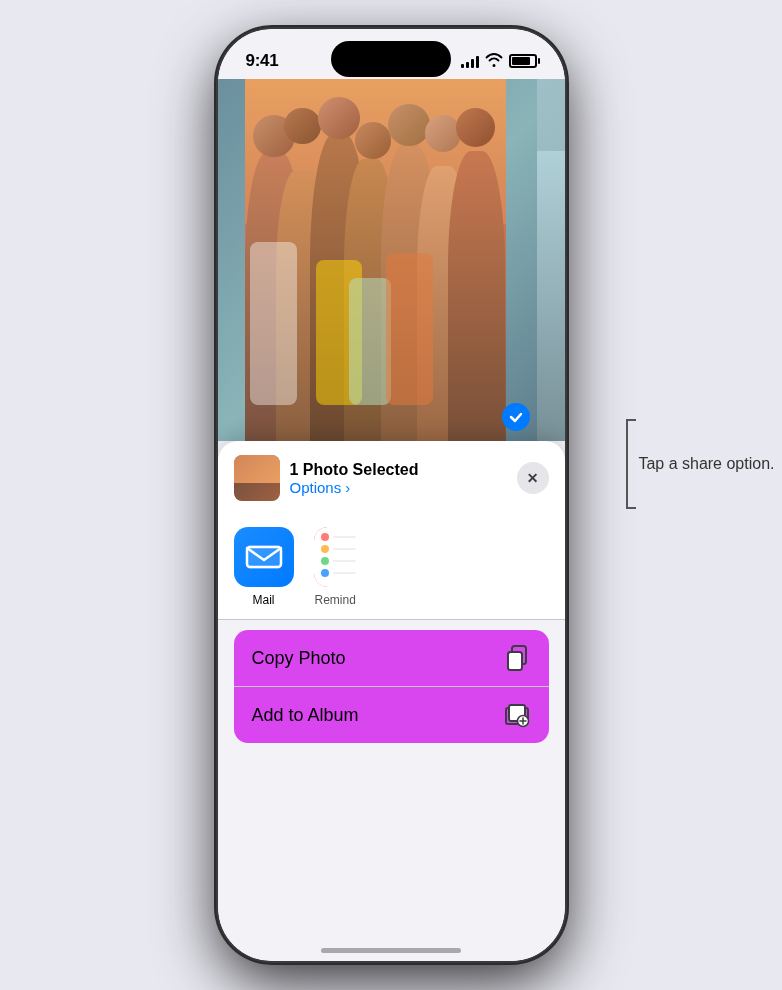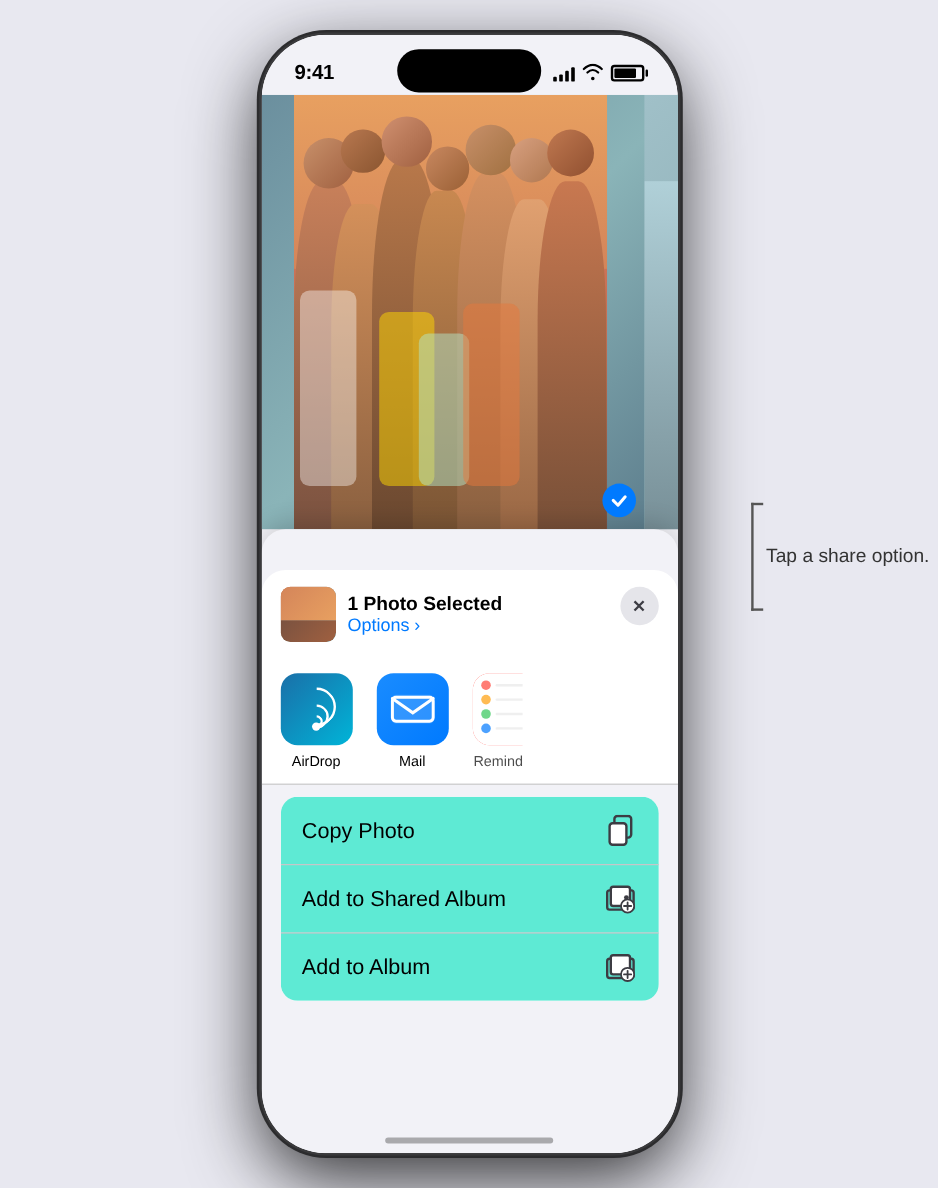--- a/index.html
+++ b/index.html
@@ -174,24 +174,24 @@
       color: white;
       font-size: 16px;
       font-weight: 700;
       z-index: 5;
     }
 
     
     .share-header {
       padding: 14px 16px 10px;
       display: flex;
+      align-items: center;
       justify-content: space-between;
       background: #fff;
       border-radius: 20px 20px 0 0;
-      margin-top: 34px;
     }
 
     .share-header-left {
       display: flex;
       align-items: center;
       gap: 10px;
     }
 
     .photo-thumbnail {
       width: 46px;
@@ -301,21 +301,21 @@
       border-radius: 14px;
       overflow: hidden;
     }
 
     .action-item {
       display: flex;
       align-items: center;
       justify-content: space-between;
       padding: 14px 18px;
       cursor: pointer;
-      background: #5eead4;
+      background: #d946ef;
       min-height: 56px;
     }
 
     .action-item + .action-item {
       border-top: 0.5px solid #c6c6c8;
     }
 
     .action-item-label {
       font-size: 18px;
       color: #000;
@@ -532,33 +532,20 @@
                   <span>Options</span>
                   <span>›</span>
                 </div>
               </div>
             </div>
             <div class="close-button">✕</div>
           </div>
 
           <div class="apps-row">
 
-            <div class="app-item">
-              <div class="app-icon airdrop">
-                <div class="airdrop-icon-content">
-                  <div class="radio-waves">
-                    <div class="radio-arc" style="width:32px;height:32px;margin-bottom:-18px;"></div>
-                    <div class="radio-arc" style="width:20px;height:20px;margin-bottom:-11px;"></div>
-                    <div class="radio-arc" style="width:10px;height:10px;margin-bottom:-6px;"></div>
-                    <div class="center-dot"></div>
-                  </div>
-                </div>
-              </div>
-              <span class="app-label">AirDrop</span>
-            </div>
 
 
             <div class="app-item">
               <div class="app-icon mail">
                 <svg width="38" height="28" viewBox="0 0 38 28">
                   <rect x="2" y="2" width="34" height="24" rx="3" fill="white" opacity="0.15"></rect>
                   <path d="M2 5l17 12L36 5" stroke="white" stroke-width="2.5" fill="none" stroke-linecap="round"></path>
                   <rect x="2" y="4" width="34" height="20" rx="3" fill="none" stroke="white" stroke-width="2.5"></rect>
                 </svg>
               </div>
@@ -597,32 +584,20 @@
             <div class="action-item">
               <span class="action-item-label">Copy Photo</span>
               <div class="action-item-icon">
                 <svg width="26" height="26" viewBox="0 0 26 26">
                   <rect x="8" y="1" width="14" height="18" rx="2.5" fill="none" stroke="#3c3c43" stroke-width="2"></rect>
                   <rect x="4" y="7" width="14" height="18" rx="2.5" fill="white" stroke="#3c3c43" stroke-width="2"></rect>
                 </svg>
               </div>
             </div>
 
-            <div class="action-item">
-              <span class="action-item-label">Add to Shared Album</span>
-              <div class="action-item-icon">
-                <svg width="26" height="26" viewBox="0 0 26 26">
-                  <rect x="2" y="6" width="22" height="16" rx="2" fill="none" stroke="#3c3c43" stroke-width="2"></rect>
-                  <rect x="5" y="3" width="16" height="16" rx="2" fill="white" stroke="#3c3c43" stroke-width="2"></rect>
-                  <circle cx="19" cy="19" r="5.5" fill="white" stroke="#3c3c43" stroke-width="1.5"></circle>
-                  <path d="M19 16v6M16 19h6" stroke="#3c3c43" stroke-width="1.5" stroke-linecap="round"></path>
-                  <circle cx="18" cy="12" r="2" fill="#3c3c43"></circle>
-                </svg>
-              </div>
-            </div>
 
             <div class="action-item">
               <span class="action-item-label">Add to Album</span>
               <div class="action-item-icon">
                 <svg width="26" height="26" viewBox="0 0 26 26">
                   <rect x="2" y="6" width="22" height="16" rx="2" fill="none" stroke="#3c3c43" stroke-width="2"></rect>
                   <rect x="5" y="3" width="16" height="16" rx="2" fill="white" stroke="#3c3c43" stroke-width="2"></rect>
                   <circle cx="19" cy="19" r="5.5" fill="white" stroke="#3c3c43" stroke-width="1.5"></circle>
                   <path d="M19 16v6M16 19h6" stroke="#3c3c43" stroke-width="1.5" stroke-linecap="round"></path>
                 </svg>

